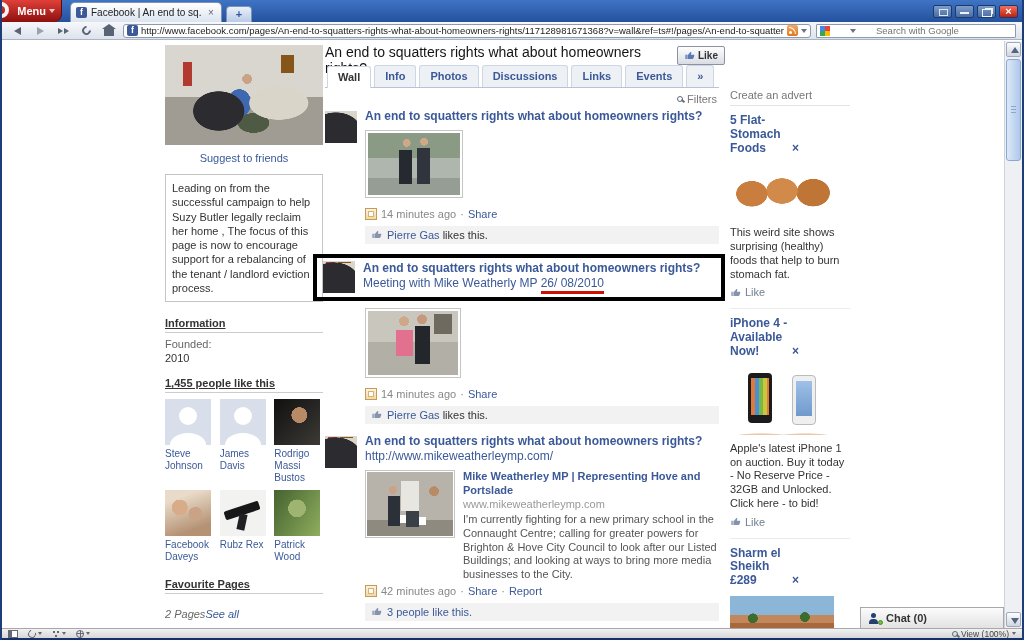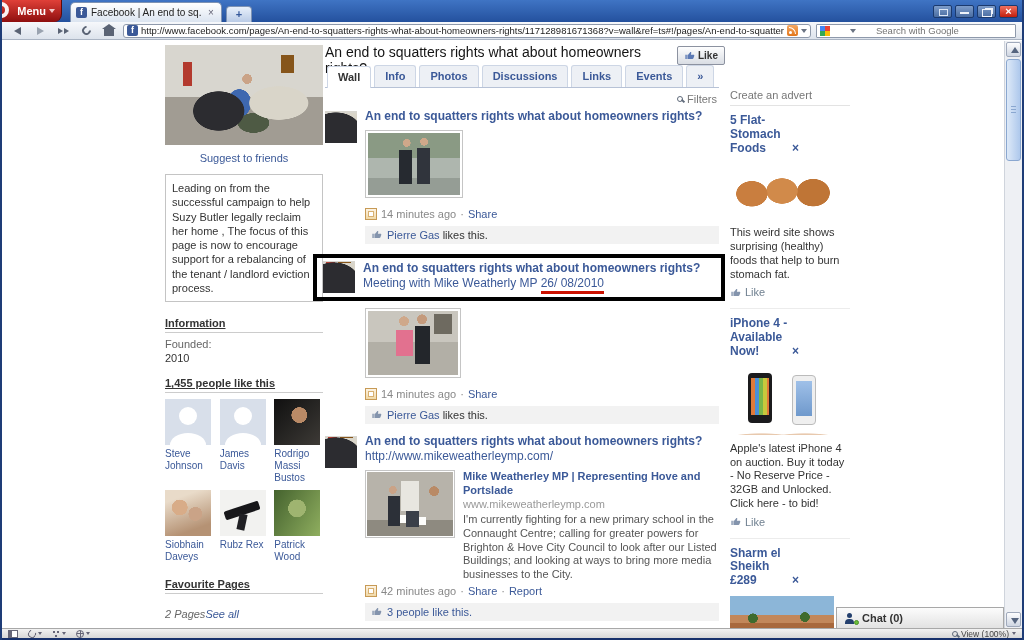--- a/index.html
+++ b/index.html
@@ -181,21 +181,21 @@
   .vscroll { position:absolute; top:41px; right:0; width:18px; bottom:12px; background:#eef0f4; border-left:1px solid #cfd4dc; }
   .sbtn { position:absolute; left:1px; right:1px; height:15px; background:linear-gradient(#fdfdfe,#cfd6e2); border:1px solid #9fa9bb; border-radius:2px; }
   .sbtn.up { top:1px; } .sbtn.down { bottom:1px; }
   .sarrow { position:absolute; left:4px; width:0; height:0; border-left:4px solid transparent; border-right:4px solid transparent; }
   .sbtn.up .sarrow { top:4px; border-bottom:6px solid #56657f; }
   .sbtn.down .sarrow { top:5px; border-top:6px solid #56657f; }
   .sthumb { position:absolute; left:1px; right:1px; top:18px; height:102px; background:linear-gradient(90deg,#dde9f8,#aec8ec); border:1px solid #8aa7d0; border-radius:3px; }
   .sthumb::after { content:""; position:absolute; left:4px; right:4px; top:46px; height:1px; background:#8aa7d0; box-shadow:0 3px 0 #8aa7d0, 0 6px 0 #8aa7d0; }
 
   
-  .chatbar { position:absolute; right:18px; bottom:12px; width:168px; height:21px; background:linear-gradient(#fcfcfc,#e2e2e2); border:1px solid #a8a8a8; border-bottom:none; display:flex; align-items:center; gap:6px; padding:8px 8px; font:bold 11px/1 "Liberation Sans",sans-serif; color:#333; }
+  .chatbar { position:absolute; right:18px; bottom:12px; width:144px; height:21px; background:linear-gradient(#fcfcfc,#e2e2e2); border:1px solid #a8a8a8; border-bottom:none; display:flex; align-items:center; gap:6px; padding:8px 8px; font:bold 11px/1 "Liberation Sans",sans-serif; color:#333; }
   .chat-person { position:relative; width:11px; height:11px; flex:none; }
   .chat-person::before { content:""; position:absolute; left:2px; top:0; width:5px; height:5px; border-radius:50%; background:#24406e; }
   .chat-person::after { content:""; position:absolute; left:0; bottom:0; width:9px; height:5px; border-radius:4px 4px 0 0; background:#24406e; }
   .presence { position:absolute; right:-3px; bottom:-1px; width:5px; height:5px; border-radius:50%; background:#6bbf3a; border:1px solid #4a8f24; }
   .statusbar { position:absolute; left:0; right:0; bottom:2px; height:10px; background:linear-gradient(#f2f2f2,#d7d7d7); border-top:1px solid #a8a8a8; display:flex; align-items:center; gap:10px; padding:0 6px; font-size:8.5px; color:#444; }
   .panel-toggle { width:10px; height:8px; border:1px solid #667; background:linear-gradient(90deg,#667 0 40%, #fff 40%); }
   .sico { display:flex; align-items:center; gap:2px; }
   .sglyph { width:8px; height:8px; border:1.5px solid #667; border-radius:50%; }
   .sglyph.gap { border-top-color:transparent; transform:rotate(30deg); }
   .sglyph.dots { border:none; background:radial-gradient(circle 1.5px at 2px 2px,#667 95%,transparent), radial-gradient(circle 1.5px at 6px 2px,#667 95%,transparent), radial-gradient(circle 1.5px at 4px 6px,#667 95%,transparent); }
@@ -287,21 +287,21 @@
       <div class="suggest">Suggest to friends</div>
       <div class="bio">Leading on from the successful campaign to help Suzy Butler legally reclaim her home , The focus of this page is now to encourage support for a rebalancing of the tenant / landlord eviction process.</div>
       <div class="sechead">Information</div>
       <div class="kv">Founded:</div>
       <div class="kvval">2010</div>
       <div class="sechead">1,455 people like this</div>
       <div class="peoplegrid">
         <div class="pcell"><div class="pav sil"></div><span>Steve Johnson</span></div>
         <div class="pcell"><div class="pav sil"></div><span>James Davis</span></div>
         <div class="pcell"><div class="pav av-rod"></div><span>Rodrigo Massi Bustos</span></div>
-        <div class="pcell"><div class="pav av-sio"></div><span>Siobhain Daveys</span></div>
+        <div class="pcell"><div class="pav av-sio"></div><span>Facebook Daveys</span></div>
         <div class="pcell"><div class="pav av-rubz"></div><span>Rubz Rex</span></div>
         <div class="pcell"><div class="pav av-pat"></div><span>Patrick Wood</span></div>
       </div>
       <div class="sechead">Favourite Pages</div>
       <div class="favrow">
         <span>2 Pages</span>
         <span class="seeall">See all</span>
       </div>
       <div class="favgrid">
         <div class="favcell">
@@ -431,21 +431,21 @@
       <div class="ad">
         <div class="adtitle">
           <span>iPhone 4 - Available Now!</span>
           <span class="adx"></span>
         </div>
         <div class="adimg img-iphones">
           <span class="ph-b"></span>
           <span class="ph-w"></span>
           <span class="handhint"></span>
         </div>
-        <div class="adbody">Apple's latest iPhone 4 on auction. Buy it today - No Reserve Price - 32GB and Unlocked. Click here - to bid!</div>
+        <div class="adbody">Apple's latest iPhone 1 on auction. Buy it today - No Reserve Price - 32GB and Unlocked. Click here - to bid!</div>
         <div class="adlike">
           <svg class="thumbsvg gray" viewBox="0 0 16 16">
               <path d="M5 7v6h7.2c.8 0 1.3-.4 1.5-1l1.2-3.3c.3-.9-.3-1.7-1.2-1.7H10l.6-2.6C10.8 3.5 10.2 3 9.6 3c-.4 0-.7.2-.9.5L6 7H5zM2 7h2v6H2z"></path>
             </svg>
           <span>Like</span>
         </div>
       </div>
 
       <div class="ad">
         <div class="adtitle">

